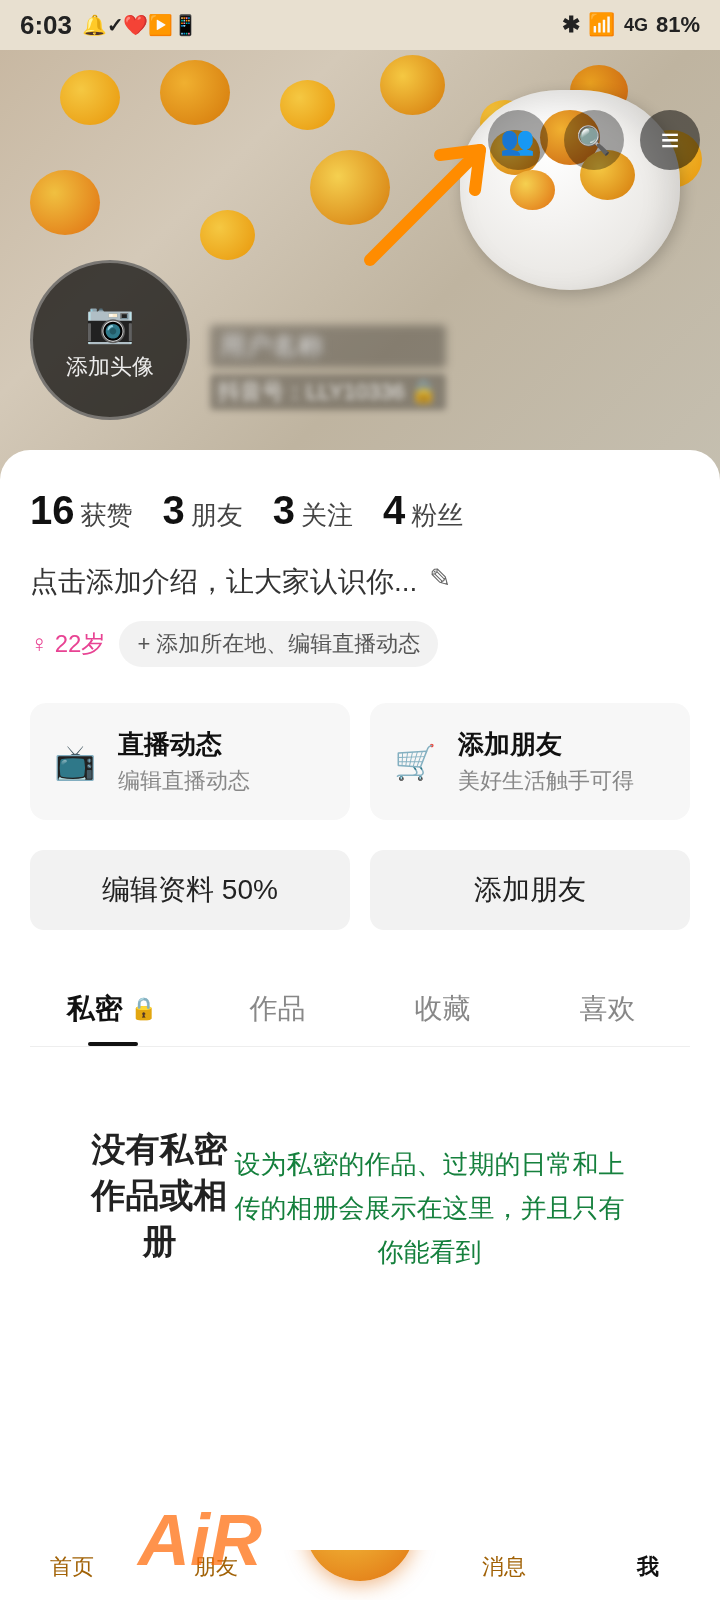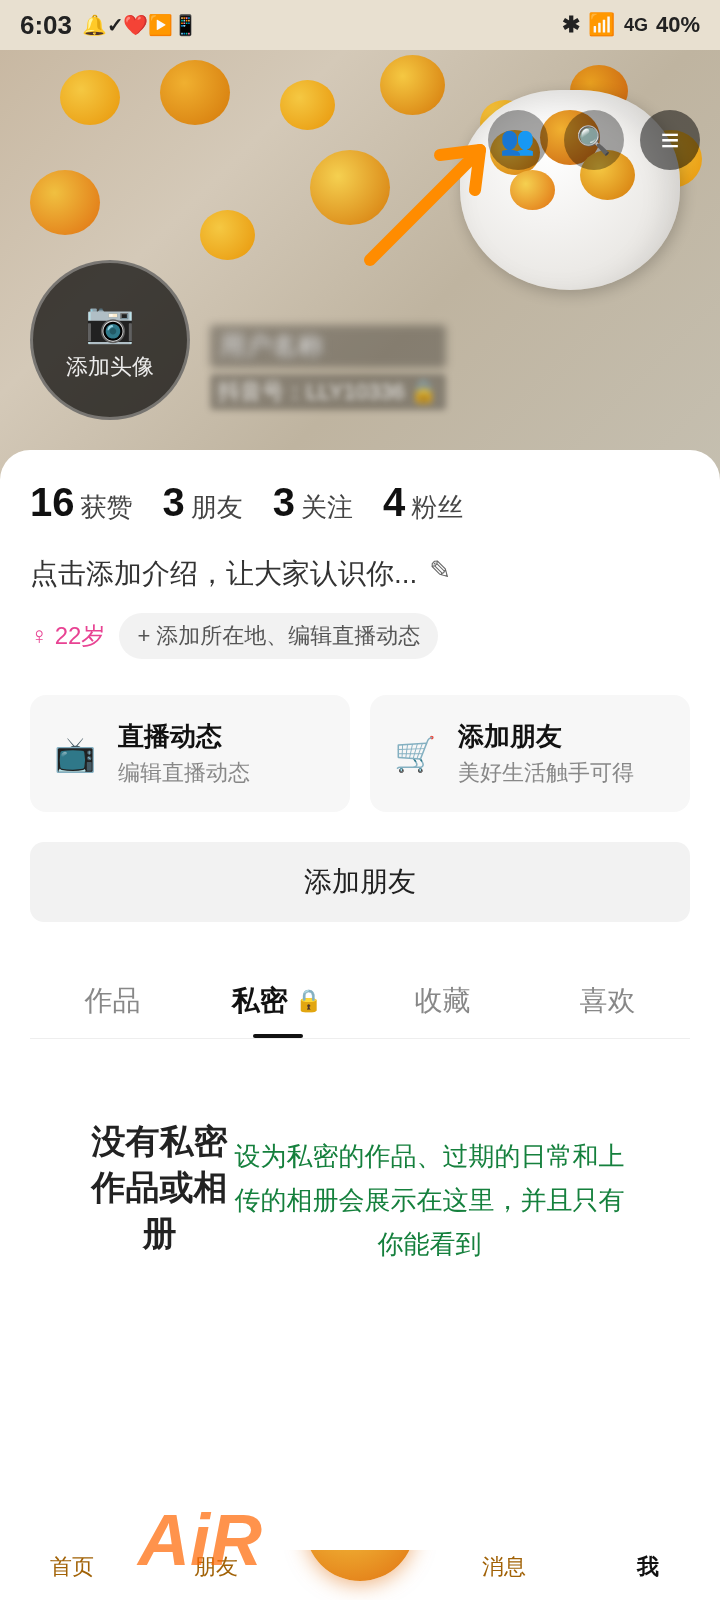--- a/index.html
+++ b/index.html
@@ -163,21 +163,21 @@
     }
 
     
     .main-card {
       width: 100%;
       background: white;
       border-radius: 30px 30px 0 0;
       margin-top: -30px;
       position: relative;
       z-index: 5;
-      padding: 30px 30px 0 30px;
+      padding: 38px 30px 0 30px;
       min-height: 1100px;
     }
 
     
     .stats-row {
       display: flex;
       gap: 0;
       margin-bottom: 30px;
       align-items: baseline;
     }
@@ -462,21 +462,21 @@
 
 <div class="status-bar">
   <div class="status-left">
     <span>6:03</span>
     <span style="font-size:20px;">🔔✓❤️▶️📱</span>
   </div>
   <div class="status-right">
     <span>✱</span>
     <span>📶</span>
     <span style="font-size:18px;">4G</span>
-    <span>40%</span>
+    <span>81%</span>
   </div>
 </div>
 
 <div class="header-banner">
 
   <div class="banner-fruits">
     <div class="fruit f1"></div>
     <div class="fruit f2"></div>
     <div class="fruit f3"></div>
     <div class="fruit f4"></div>
@@ -572,30 +572,31 @@
         <span>🛒</span>
       </div>
       <div class="feature-info">
         <div class="feature-title">添加朋友</div>
         <div class="feature-subtitle">美好生活触手可得</div>
       </div>
     </div>
   </div>
 
   <div class="action-buttons">
+    <button class="action-btn">编辑资料 50%</button>
     <button class="action-btn">添加朋友</button>
   </div>
 
   <div class="tabs-row">
-    <div class="tab-item">
-      <span>作品</span>
-    </div>
     <div class="tab-item active">
       <span>私密</span>
       <span class="lock-icon">🔒</span>
+    </div>
+    <div class="tab-item">
+      <span>作品</span>
     </div>
     <div class="tab-item">
       <span>收藏</span>
     </div>
     <div class="tab-item">
       <span>喜欢</span>
     </div>
   </div>
 
   <div class="empty-state">

